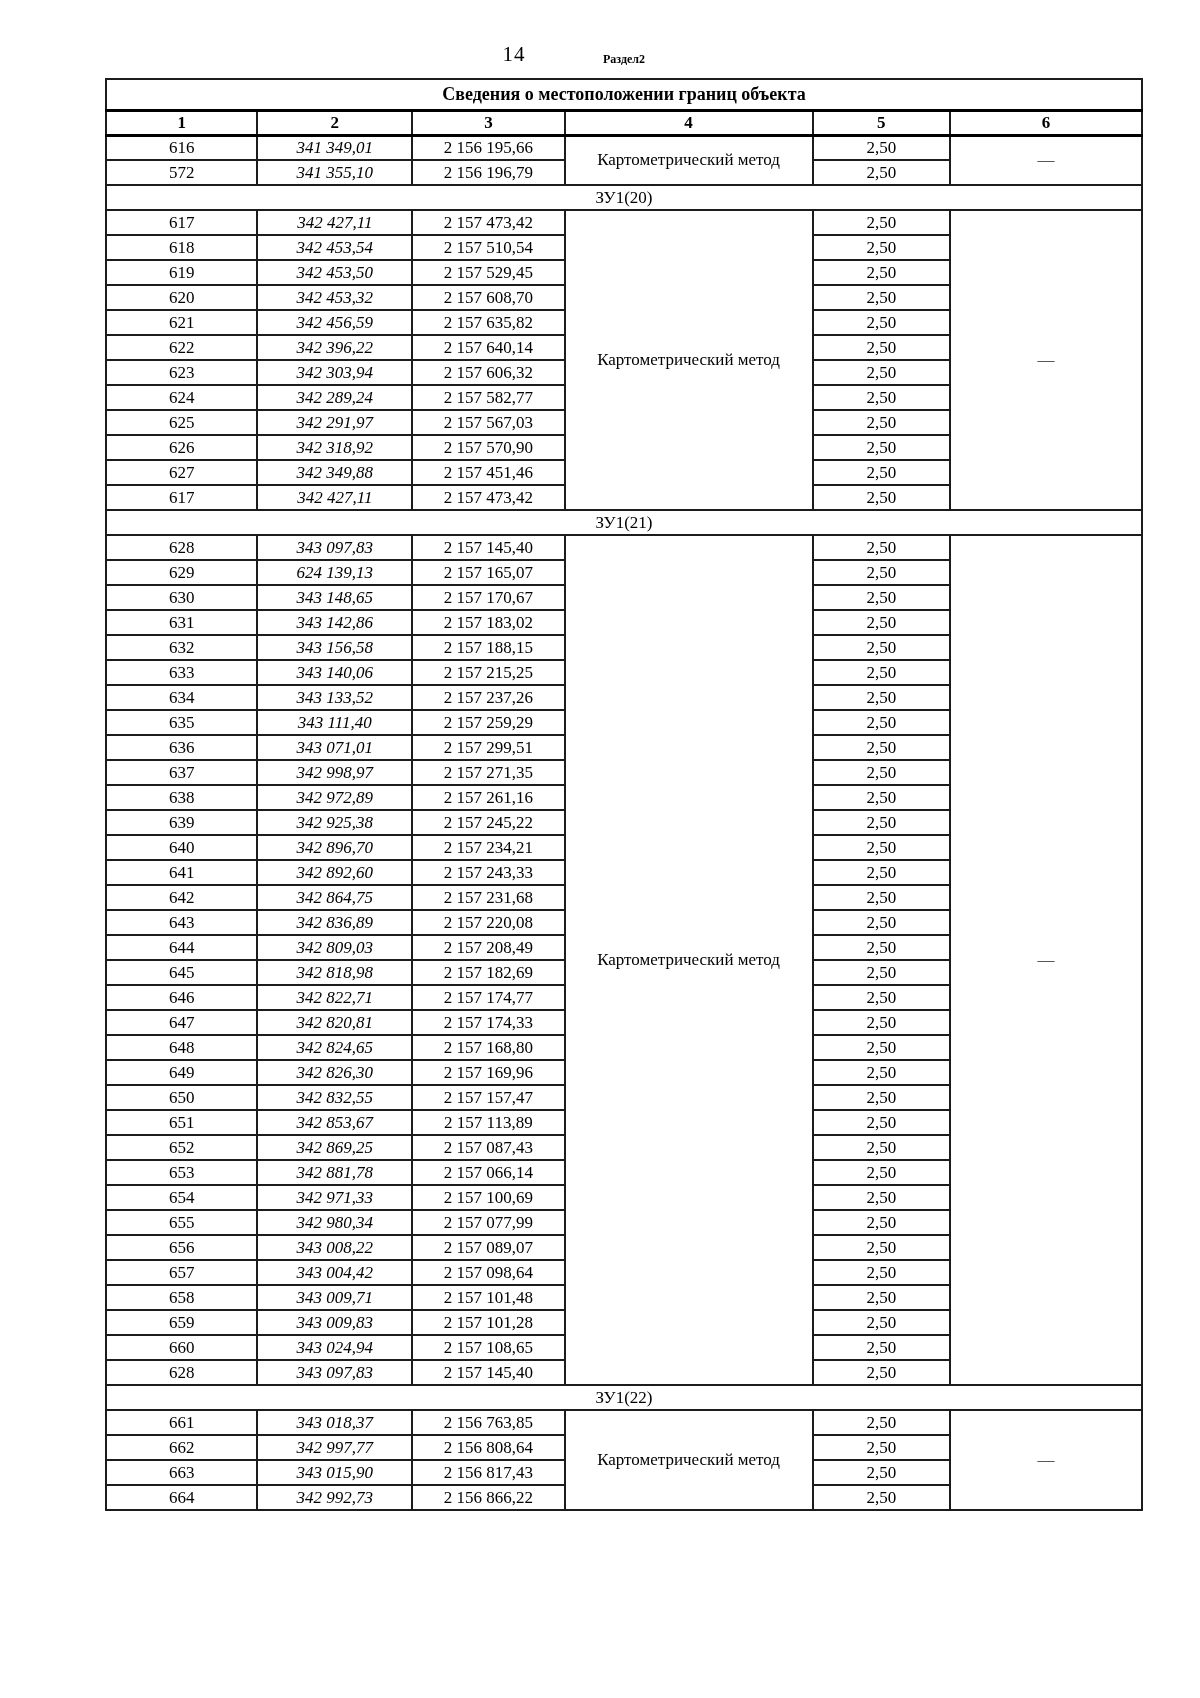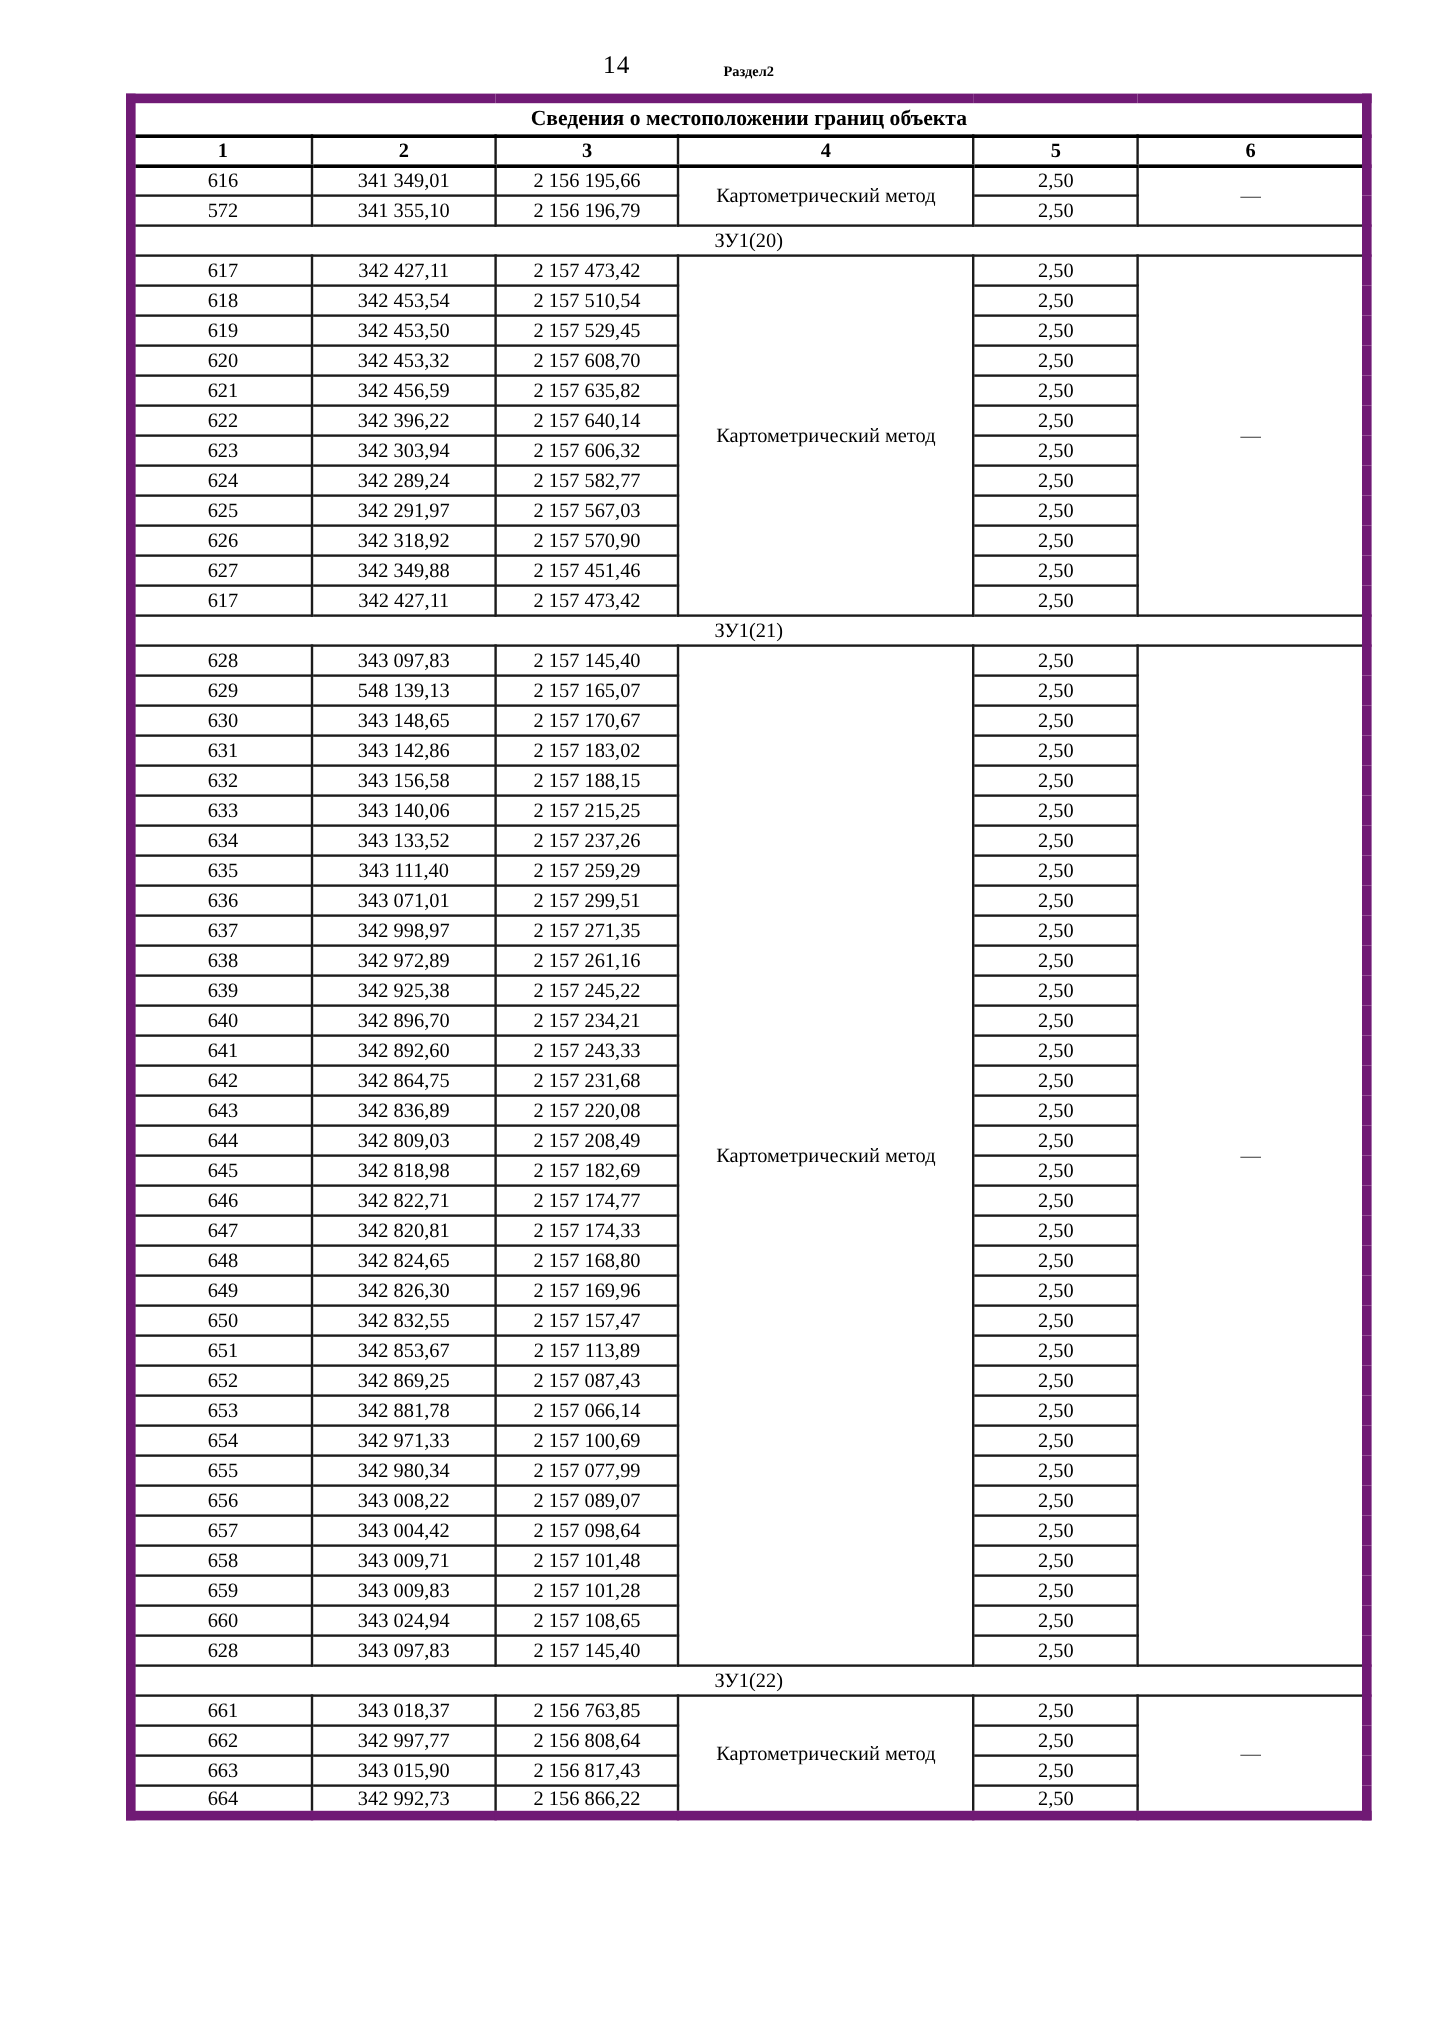--- a/index.html
+++ b/index.html
@@ -15,21 +15,21 @@
     position: absolute; top: 42px; left: 0; width: 1028px;
     text-align: center; font-size: 21px; letter-spacing: 1px;
   }
   .razdel-heading {
     position: absolute; top: 52px; left: 105px; width: 1038px;
     text-align: center; font-size: 12px; font-weight: bold;
   }
   table.coords {
     position: absolute; left: 105px; top: 78px; width: 1038px;
     border-collapse: collapse; table-layout: fixed;
-    border: 8px solid #701a75;
+    border: 2px solid #701a75;
   }
   table.coords td, table.coords th {
     border: 2px solid #1c1c1c;
     font-size: 17px; font-weight: normal;
     text-align: center; vertical-align: middle;
     padding: 0 2px; height: 25px;
     white-space: nowrap; overflow: hidden;
   }
   tr.title-row td {
     font-weight: bold; font-size: 18px; height: 31px;
@@ -38,21 +38,21 @@
   tr.header-row th {
     font-weight: bold; height: 25px;
     border-bottom: 3px solid #000;
   }
   td.section-cell {
     text-align: left; padding-left: 5px; height: 25px;
     border-top: 2px solid #000; border-bottom: 2px solid #000;
   }
   td.method-cell { font-size: 17px; }
   td.note-cell { color: #3a3a3a; font-size: 17px; }
-  .c1 { width: 143px; } .c2 { width: 146px; } .c3 { width: 144px; }
+  .c1 { width: 143px; } .c2 { width: 146px; font-style: italic; } .c3 { width: 144px; }
   .c4 { width: 234px; } .c5 { width: 130px; } .c6 { width: 181px; }
 </style>
 </head>
 <body>
 
 <div class="page-number">14</div>
 <div class="razdel-heading">Раздел2</div>
 
 <table class="coords">
   <colgroup>
@@ -174,21 +174,21 @@
       <tr>
         <td class="c1">628</td>
         <td class="c2">343 097,83</td>
         <td class="c3">2 157 145,40</td>
         <td class="c4 method-cell" rowspan="34">Картометрический метод</td>
         <td class="c5">2,50</td>
         <td class="c6 note-cell" rowspan="34">—</td>
       </tr>
       <tr>
         <td class="c1">629</td>
-        <td class="c2">548 139,13</td>
+        <td class="c2">624 139,13</td>
         <td class="c3">2 157 165,07</td>
         <td class="c5">2,50</td>
       </tr>
       <tr>
         <td class="c1">630</td>
         <td class="c2">343 148,65</td>
         <td class="c3">2 157 170,67</td>
         <td class="c5">2,50</td>
       </tr>
       <tr>

